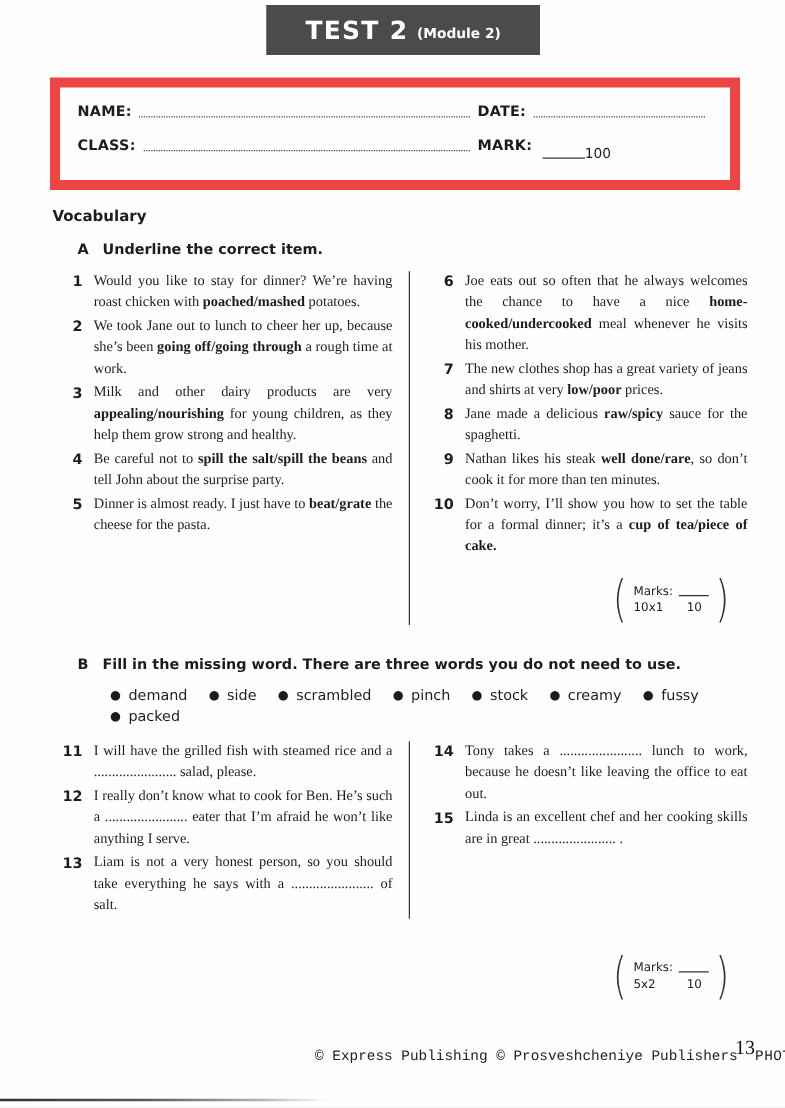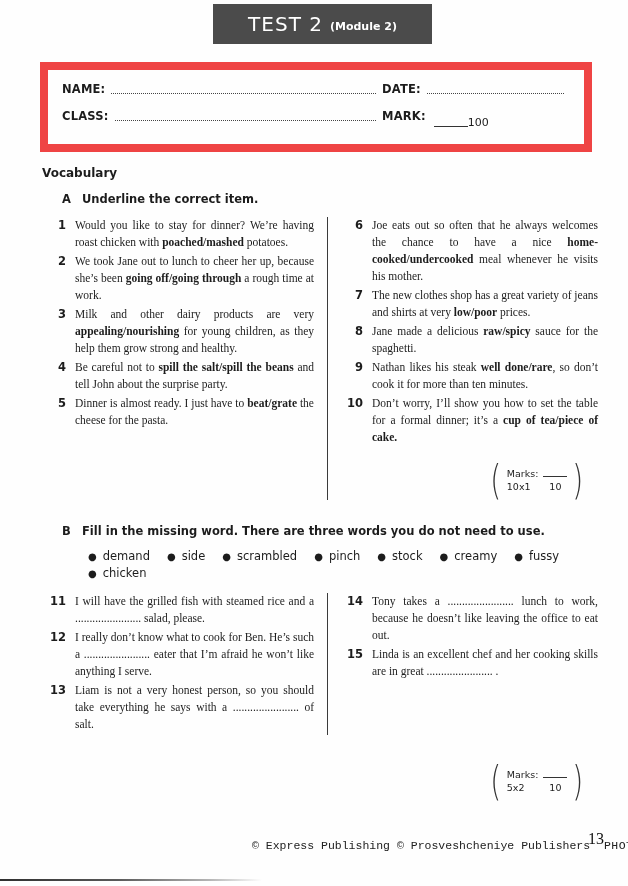--- a/index.html
+++ b/index.html
@@ -12,21 +12,21 @@
     font-family:"DejaVu Sans", sans-serif;
     color:#1c1c1c;
     overflow:hidden;
   }
   
   .title-box{
     position:absolute; left:213px; top:4px; width:219px; height:40px;
     background:#4b4b4b; color:#fff;
     display:flex; align-items:center; justify-content:center; gap:7px;
   }
-  .title-main{ font-size:20px; font-weight:normal; letter-spacing:1px; }
+  .title-main{ font-size:20px; font-weight:bold; letter-spacing:1px; }
   .title-sub{ font-size:11px; font-weight:bold; padding-top:4px; }
   
   .info-box{
     position:absolute; left:40px; top:62px; width:552px; height:90px;
     border:8px solid #ef4444;
     padding:12px 14px 6px 14px;
     font-size:11.5px;
   }
   .info-row{ display:flex; align-items:flex-end; margin-bottom:13px; }
   .lbl{ font-weight:bold; letter-spacing:.2px; }
@@ -208,21 +208,21 @@
         <span class="wb-item">
           <span class="wb-bullet">●</span>
           <span>creamy</span>
         </span>
         <span class="wb-item">
           <span class="wb-bullet">●</span>
           <span>fussy</span>
         </span>
         <span class="wb-item">
           <span class="wb-bullet">●</span>
-          <span>chicken</span>
+          <span>packed</span>
         </span>
       </div>
 
     <div class="cols">
       <div class="col-left">
           <div class="q-item">
             <span class="q-num">11</span>
             <span class="q-txt"><span>I will have the grilled fish with steamed rice and a ....................... salad, please.</span></span>
           </div>
           <div class="q-item">

